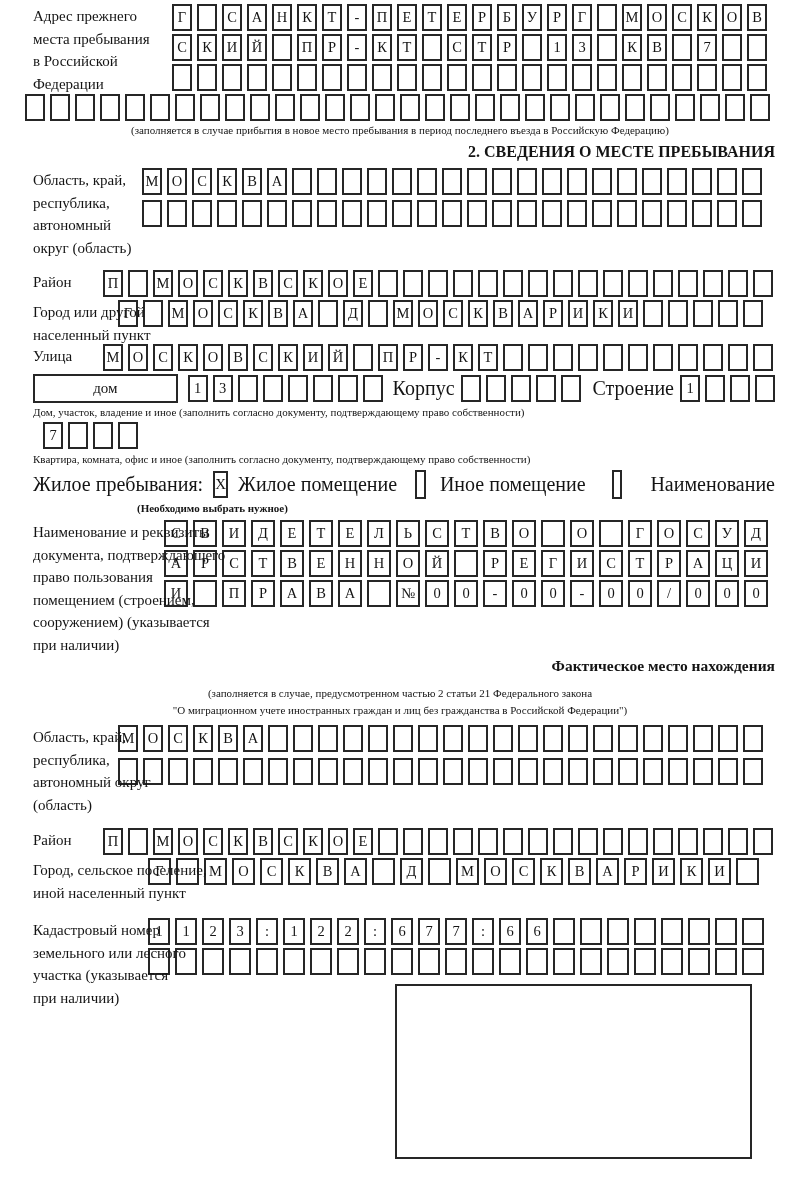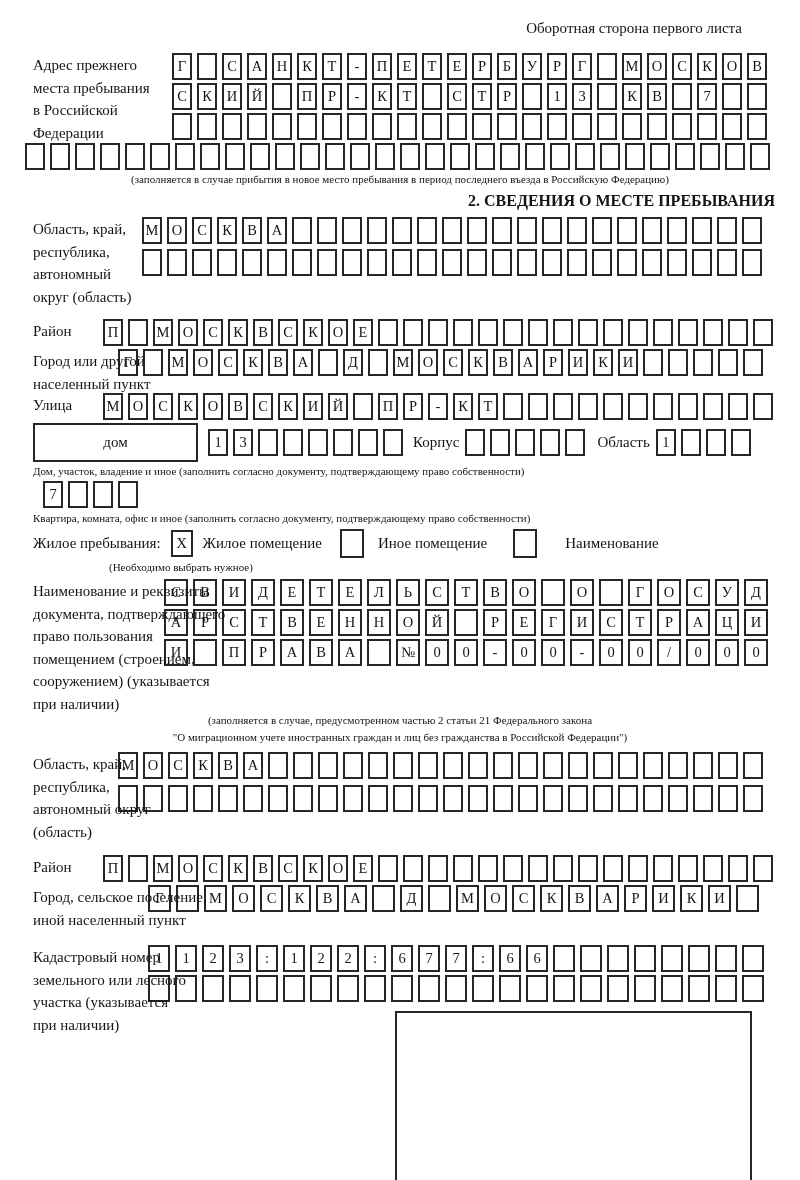--- a/index.html
+++ b/index.html
@@ -23,47 +23,46 @@
   .cell{
     box-sizing:border-box;flex:0 0 auto;
     width:20px;height:27px;border:2px solid #262626;
     display:flex;align-items:center;justify-content:center;
     font-size:14.5px;background:#fff;
   }
   .cell.w24{width:24px;}
   .cell.w23{width:23px;}
   .cell.w22{width:22px;}
   .widebox{
-    box-sizing:border-box;border:2px solid #262626;height:39px;
+    box-sizing:border-box;border:2px solid #262626;height:29px;
     display:flex;align-items:center;justify-content:center;
     font-size:15px;background:#fff;
   }
   .note{font-size:11px;}
   .note.center{text-align:center;}
   .sec-title{text-align:right;font-weight:bold;font-size:16px;}
-  .inline-label{font-size:15px;white-space:nowrap;}
+  .inline-label{font-size:20px;white-space:nowrap;}
   .chk{
     box-sizing:border-box;border:2px solid #262626;background:#fff;
     display:flex;align-items:center;justify-content:center;
     font-size:15px;
   }
   .chk.small{width:22px;height:27px;}
   .chk.big{width:24px;height:29px;}
   .pre-line{white-space:pre-line;}
   .stamp-box{
     box-sizing:border-box;border:2px solid #262626;background:#fff;
     width:357px;height:175px;margin-left:370px;margin-top:2px;
   }
 </style>
 </head>
 <body>
 
 <div class="page">
 
-  <div class="header-note">Оборотная сторона первого листа</div>
 
   <div class="group" style="min-height:120px;">
     <div class="flabel">Адрес прежнего
 места пребывания
 в Российской
 Федерации</div>
     <div class="boxes" style="margin-left:147px">
         <span class="cell">Г</span>
         <span class="cell"></span>
         <span class="cell">С</span>
@@ -351,21 +350,21 @@
         <span class="cell"></span>
       </div>
     <div class="inline-label" style="margin:0 6px 0 10px;">Корпус</div>
     <div class="boxes" style="margin:0;">
         <span class="cell"></span>
         <span class="cell"></span>
         <span class="cell"></span>
         <span class="cell"></span>
         <span class="cell"></span>
       </div>
-    <div class="inline-label" style="margin:0 6px 0 12px;">Область</div>
+    <div class="inline-label" style="margin:0 6px 0 12px;">Строение</div>
     <div class="boxes" style="margin:0;">
         <span class="cell">1</span>
         <span class="cell"></span>
         <span class="cell"></span>
         <span class="cell"></span>
       </div>
   </div>
   <div class="note" style="margin:3px 0 4px 8px;">Дом, участок, владение и иное (заполнить согласно документу, подтверждающему право собственности)</div>
 
   <div style="display:flex;align-items:center;margin-left:8px;">
@@ -380,21 +379,21 @@
 
   <div style="display:flex;align-items:center;margin-left:8px;">
     <div class="inline-label">Жилое пребывания:</div>
     <div class="chk small" style="margin-left:10px;">X</div>
     <div class="inline-label" style="margin-left:10px;">Жилое помещение</div>
     <div class="chk big" style="margin-left:18px;"></div>
     <div class="inline-label" style="margin-left:14px;">Иное помещение</div>
     <div class="chk big" style="margin-left:26px;"></div>
     <div class="inline-label" style="margin-left:28px;">Наименование</div>
   </div>
-  <div class="note" style="margin:3px 0 6px 84px;">(Необходимо выбрать нужное)</div>
+  <div class="note" style="margin:3px 0 6px 112px;font-weight:bold;">(Необходимо выбрать нужное)</div>
 
   <div class="group" style="min-height:133px;">
     <div class="flabel">Наименование и реквизиты
 документа, подтверждающего
 право пользования
 помещением (строением,
 сооружением) (указывается
 при наличии)</div>
     <div class="boxes" style="margin-left:139px">
         <span class="cell w24">С</span>
@@ -460,20 +459,21 @@
         <span class="cell w24">-</span>
         <span class="cell w24">0</span>
         <span class="cell w24">0</span>
         <span class="cell w24">/</span>
         <span class="cell w24">0</span>
         <span class="cell w24">0</span>
         <span class="cell w24">0</span>
       </div>
   </div>
 
+  <div class="sec-title" style="font-size:15.5px;margin:4px 0 10px 0;">Фактическое место нахождения</div>
   <div class="note center pre-line" style="line-height:1.55;margin-bottom:6px;">(заполняется в случае, предусмотренном частью 2 статьи 21 Федерального закона
 "О миграционном учете иностранных граждан и лиц без гражданства в Российской Федерации")</div>
 
   <div class="group" style="min-height:95px;">
     <div class="flabel">Область, край,
 республика,
 автономный округ
 (область)</div>
     <div class="boxes" style="margin-left:93px">
         <span class="cell">М</span>

